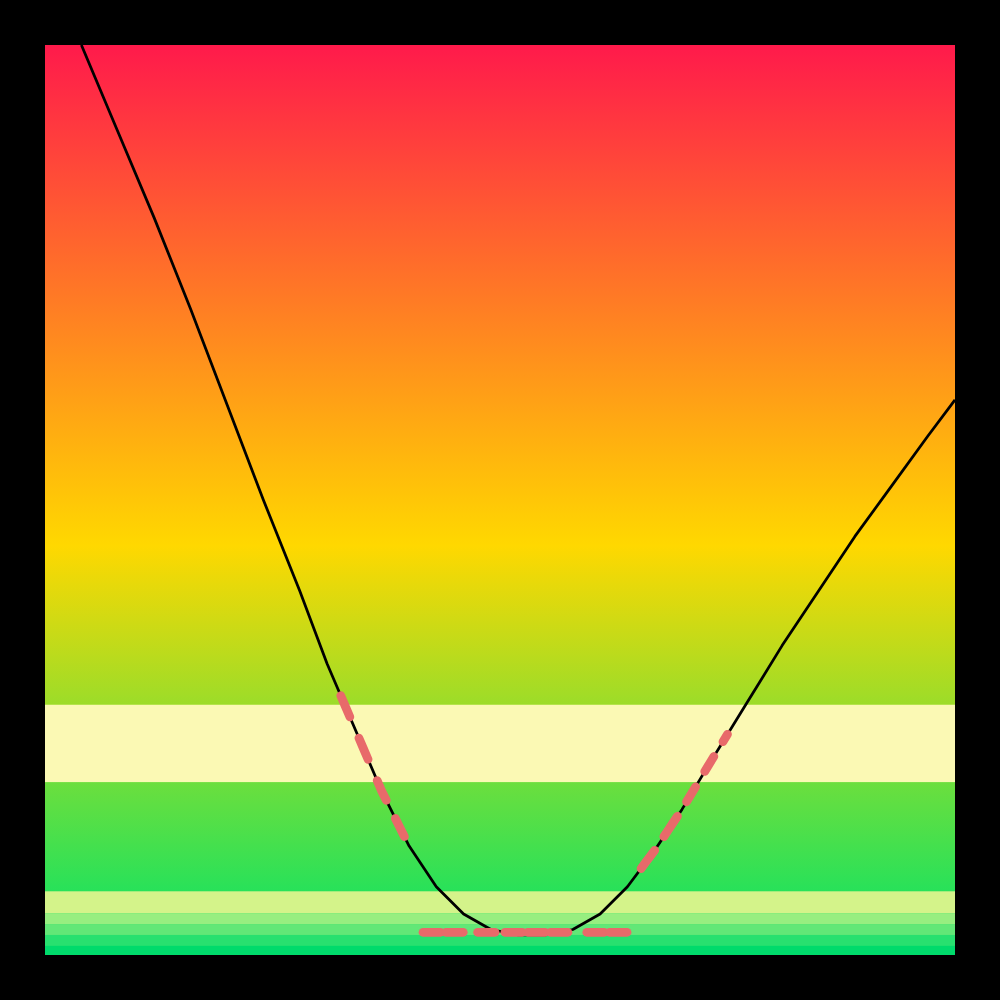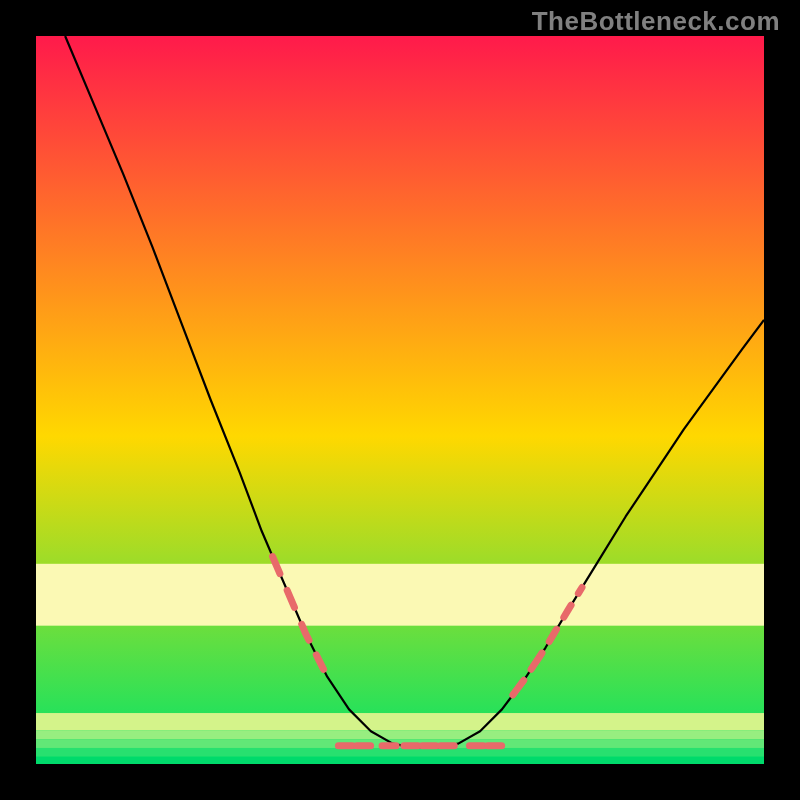--- a/index.html
+++ b/index.html
@@ -33,21 +33,20 @@
     position: absolute;
     top: 0;
     left: 0;
     z-index: 2;
   }
 </style>
 </head>
 <body>
 
 <div class="frame">
-  <div class="watermark">TheBottleneck.com</div>
   <svg class="plot" width="800" height="800" viewBox="0 0 800 800">
       <defs>
         <linearGradient id="bg-grad" x1="0" y1="0" x2="0" y2="1">
           <stop offset="0%" stop-color="#ff1a4b"></stop>
           <stop offset="55%" stop-color="#ffd800"></stop>
           <stop offset="100%" stop-color="#00e36a"></stop>
         </linearGradient>
       </defs>
       <rect x="0" y="0" width="800" height="800" fill="#000"></rect>
       <rect x="36" y="36" width="728" height="728" fill="url(#bg-grad)"></rect>

